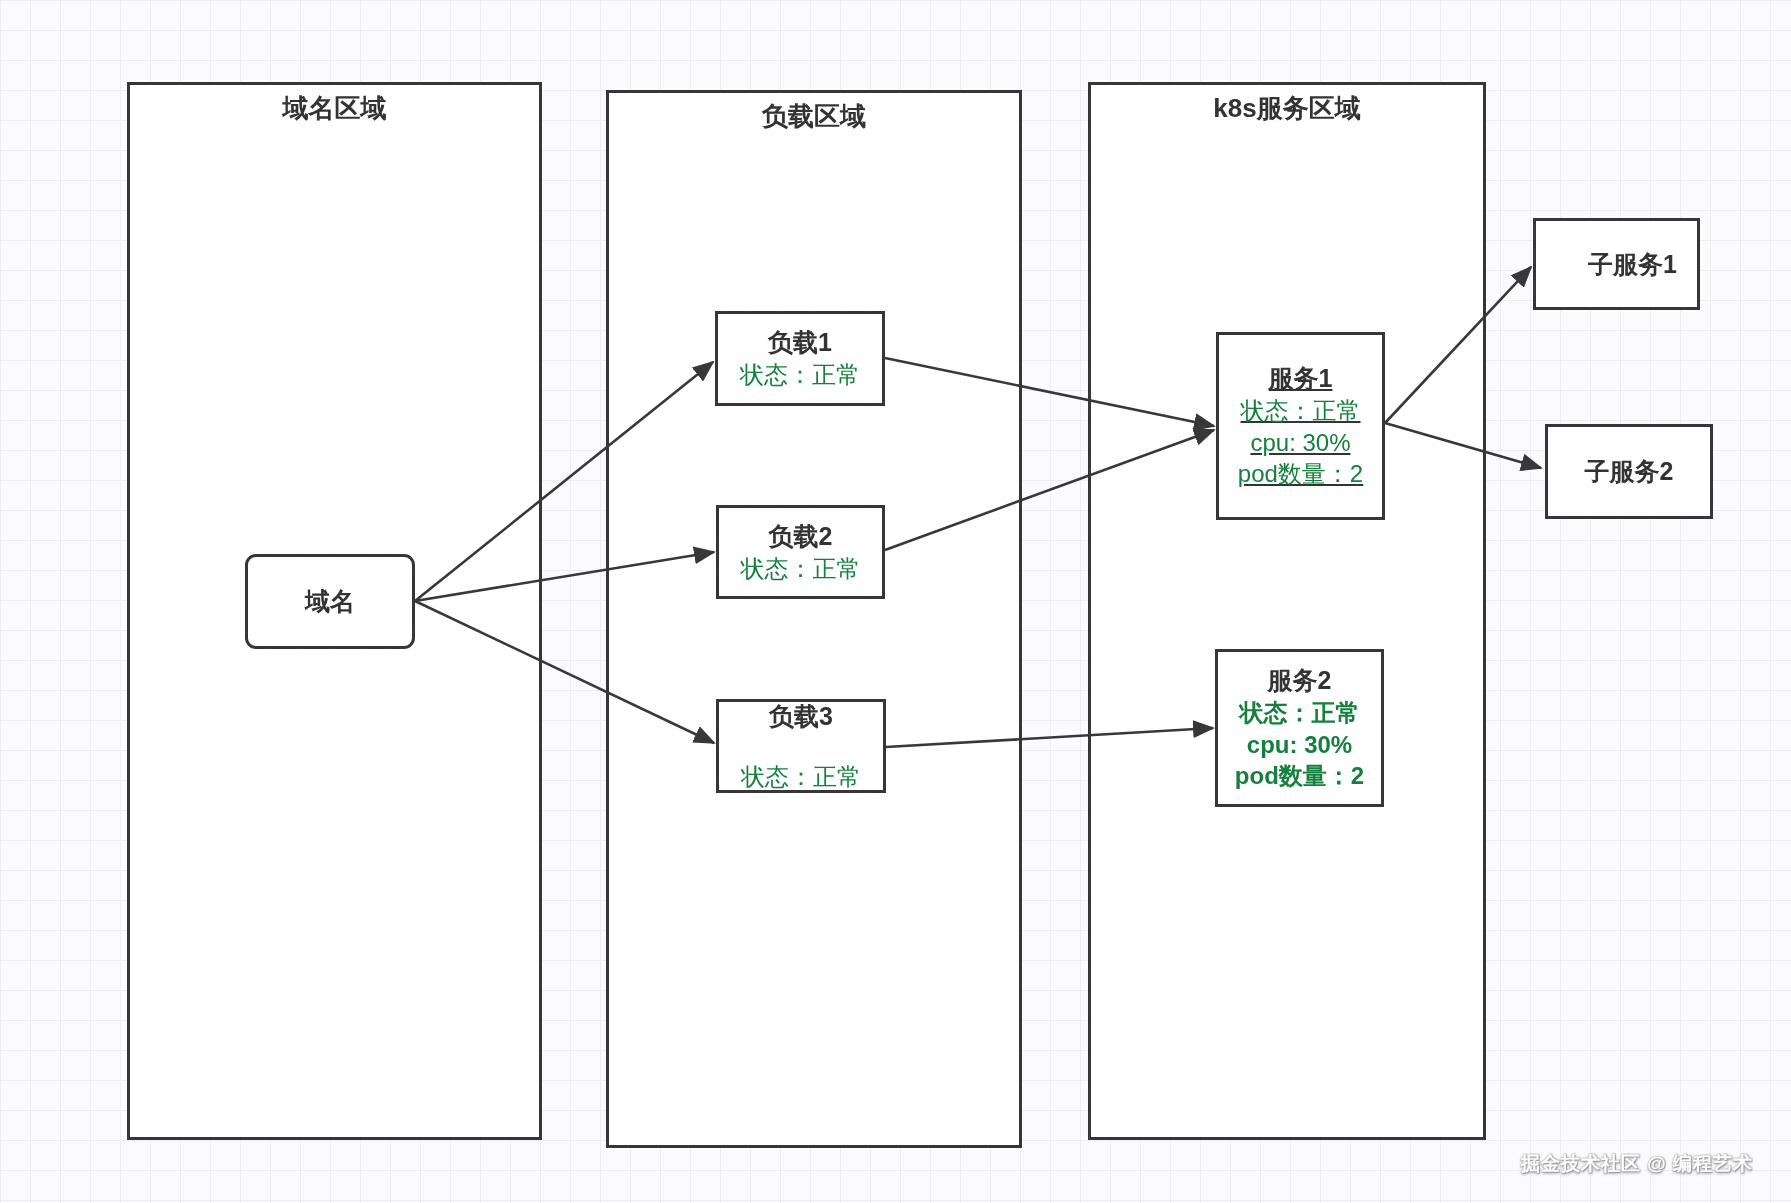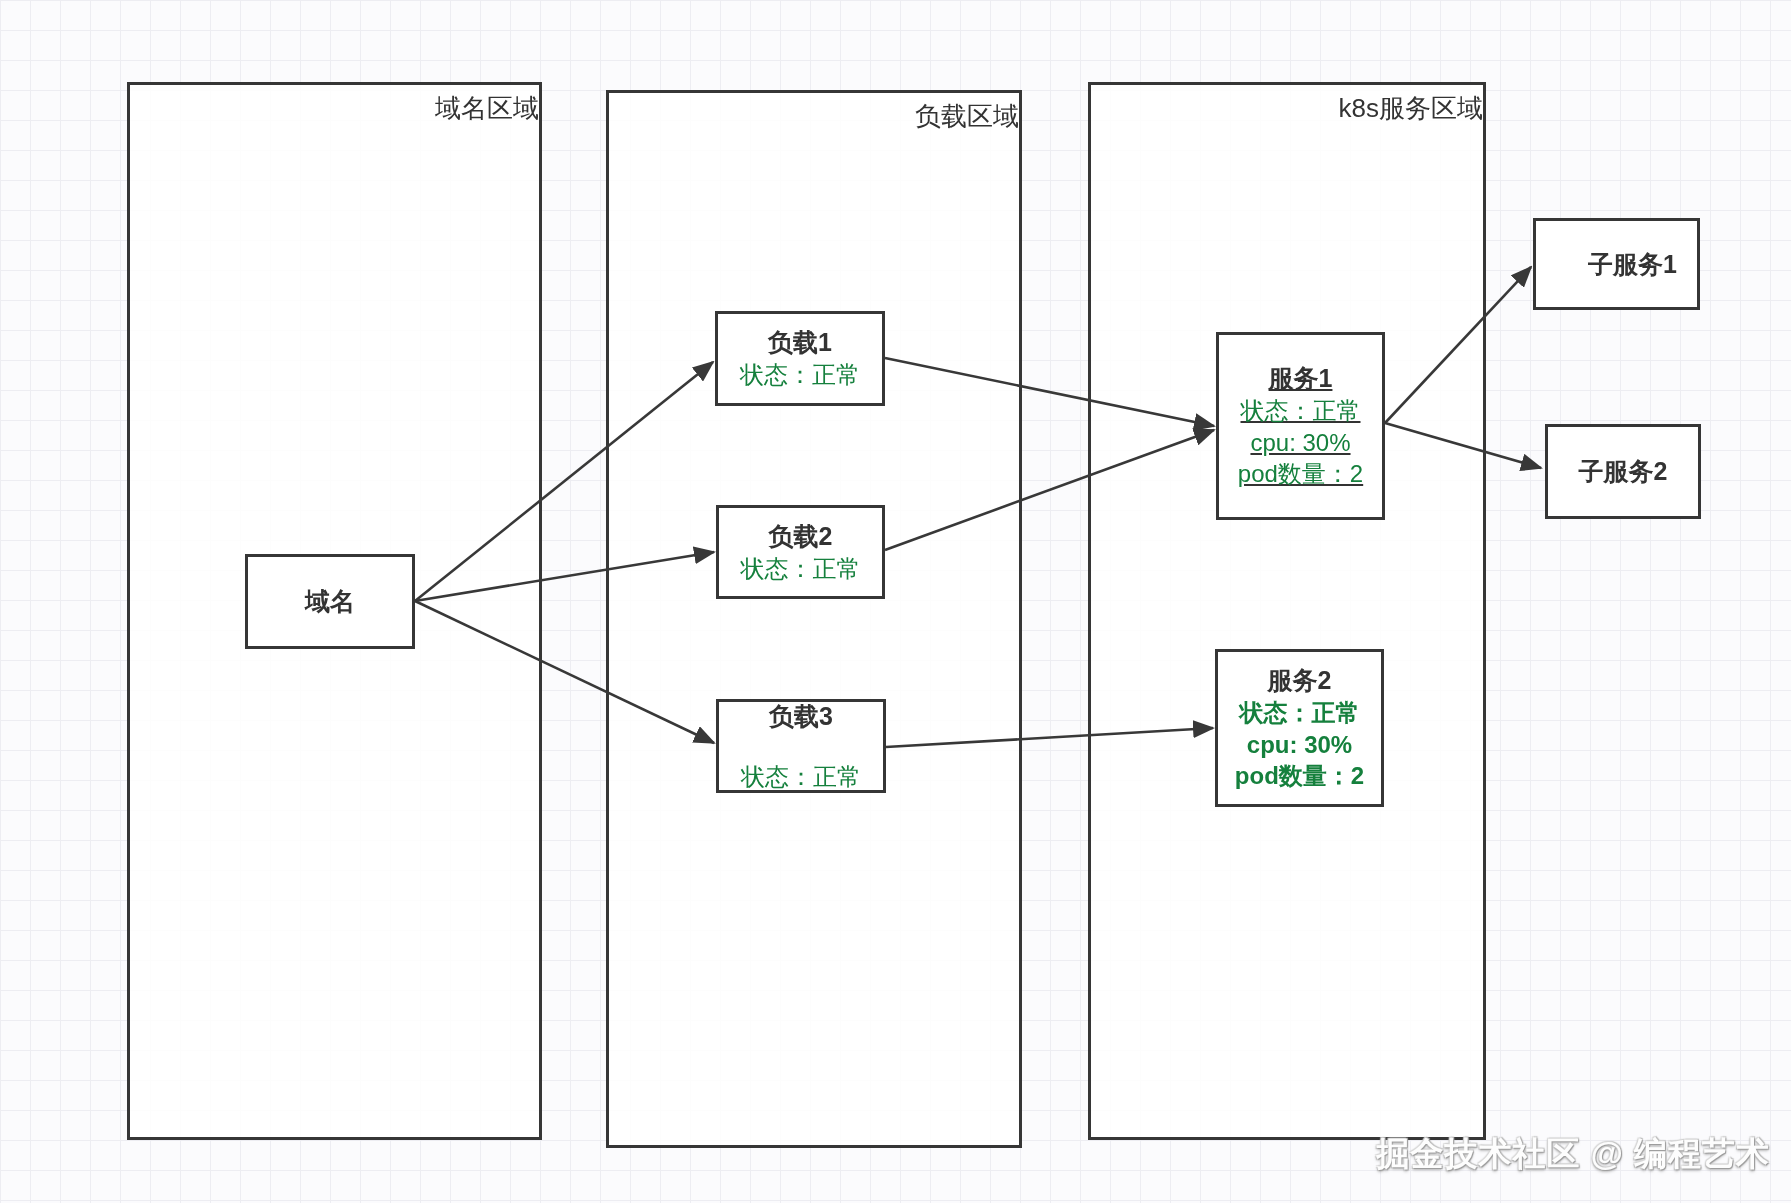--- a/index.html
+++ b/index.html
@@ -29,23 +29,23 @@
     position: absolute;
     border: 3px solid #363636;
     background: rgba(255,255,255,0.85);
     box-sizing: border-box;
     z-index: 0;
   }
   .region-title {
     position: absolute;
     top: 6px; left: 0;
     width: 100%;
-    text-align: right;
+    text-align: center;
     font-size: 26px;
-    font-weight: normal;
+    font-weight: bold;
     color: #333333;
   }
 
   .node {
     position: absolute;
     border: 3px solid #363636;
     background: #ffffff;
     box-sizing: border-box;
     z-index: 2;
     display: flex;
@@ -54,23 +54,23 @@
     justify-content: center;
     text-align: center;
     line-height: 1.32;
   }
   .node .title  { font-size: 25px; font-weight: bold; color: #333333; }
   .node .detail { font-size: 24px; font-weight: normal; color: #15803d; }
   .node.bold-details .detail { font-weight: bold; }
 
   .watermark {
     position: absolute;
-    right: 21px;
+    right: 38px;
     bottom: 26px;
-    font-size: 33px;
+    font-size: 19px;
     font-weight: bold;
     color: #fdfdfd;
     letter-spacing: 1px;
     text-shadow:
       1px 1px 1px #9a9a9a,
       -1px -1px 1px #d8d8d8,
       1px -1px 1px #bdbdbd,
       -1px 1px 1px #bdbdbd,
       0 2px 3px rgba(130,130,130,0.55);
     z-index: 3;
@@ -104,21 +104,21 @@
       <line x1="415" y1="601" x2="714" y2="552" marker-end="url(#arrow)"></line>
       <line x1="415" y1="601" x2="714" y2="743" marker-end="url(#arrow)"></line>
       <line x1="885" y1="358" x2="1214" y2="426" marker-end="url(#arrow)"></line>
       <line x1="885" y1="550" x2="1214" y2="430" marker-end="url(#arrow)"></line>
       <line x1="886" y1="747" x2="1213" y2="728" marker-end="url(#arrow)"></line>
       <line x1="1385" y1="423" x2="1531" y2="267" marker-end="url(#arrow)"></line>
       <line x1="1385" y1="423" x2="1541" y2="468" marker-end="url(#arrow)"></line>
     </g>
   </svg>
 
-  <div class="node" style="left:245px; top:554px; width:170px; height:95px;">
+  <div class="node" style="left:245px; top:554px; width:170px; height:95px;border-radius:11px;">
     <div class="title">域名</div>
   </div>
 
   <div class="node" style="left:715px; top:311px; width:170px; height:95px;">
     <div class="title">负载1</div>
     <div class="detail">状态：正常</div>
   </div>
 
   <div class="node" style="left:716px; top:505px; width:169px; height:94px;">
     <div class="title">负载2</div>
@@ -141,19 +141,19 @@
     <div class="title">服务2</div>
     <div class="detail">状态：正常</div>
     <div class="detail">cpu: 30%</div>
     <div class="detail">pod数量：2</div>
   </div>
 
   <div class="node" style="left:1533px; top:218px; width:167px; height:92px;padding-left:32px;">
     <div class="title">子服务1</div>
   </div>
 
-  <div class="node" style="left:1545px; top:424px; width:156px; height:95px;">
+  <div class="node" style="left:1545px; top:424px; width:168px; height:95px;">
     <div class="title">子服务2</div>
   </div>
 
   <div class="watermark">掘金技术社区 @ 编程艺术</div>
 
 </div>
 
 </body></html>

